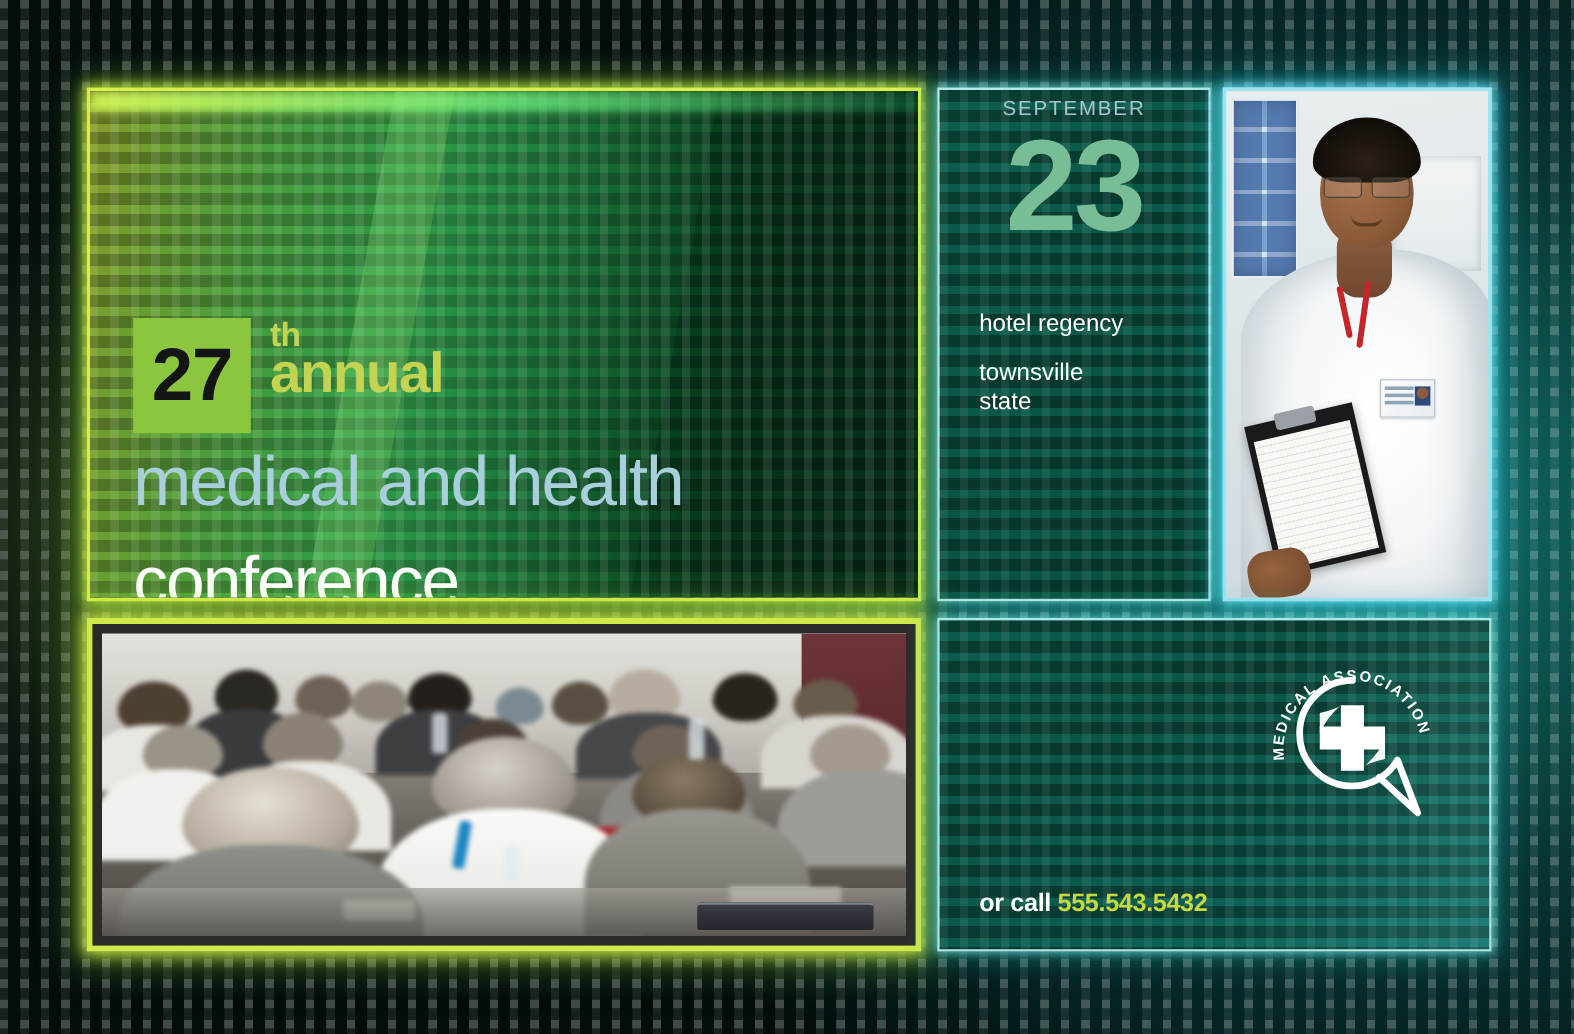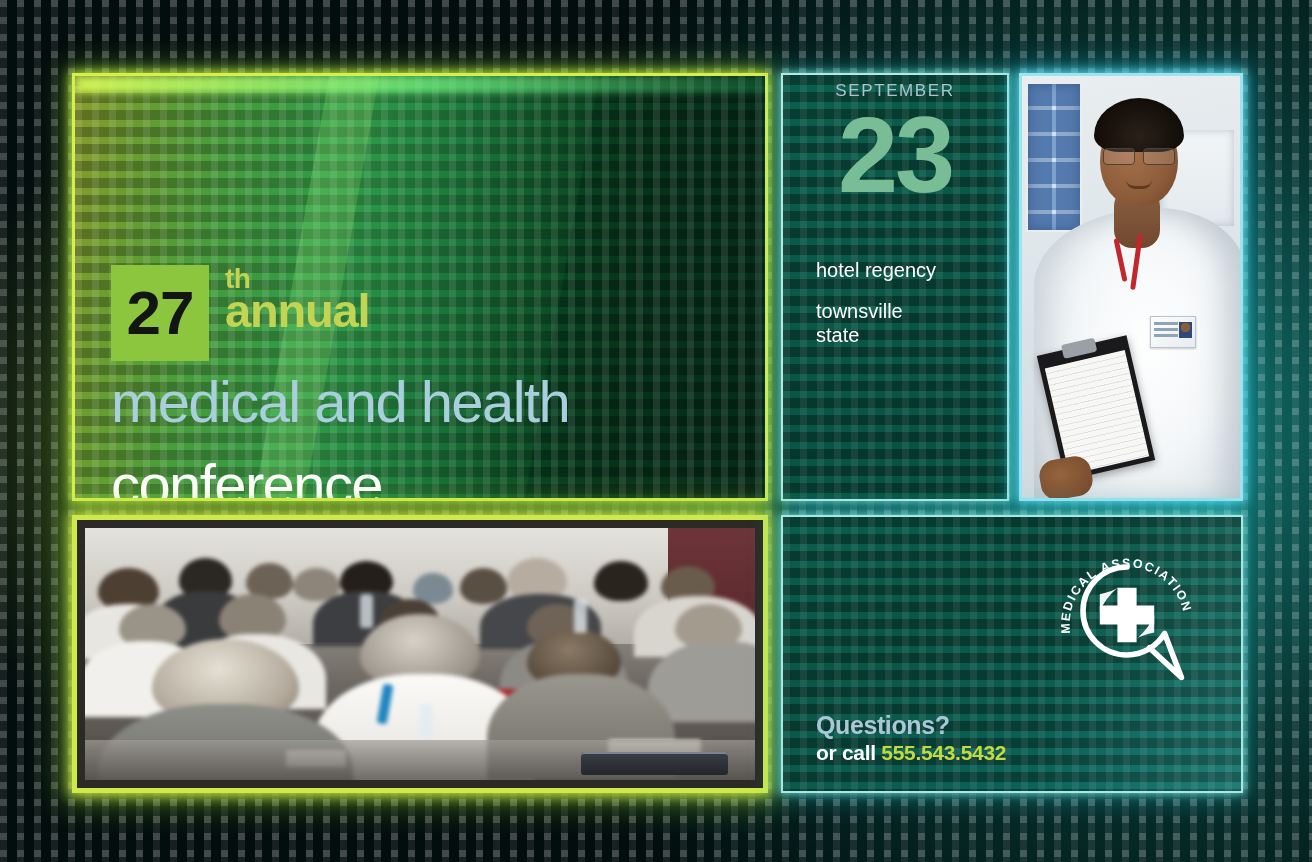--- a/index.html
+++ b/index.html
@@ -434,18 +434,17 @@
           <path d="M134,112 q-18,4 -22,8 16,-14 22,-30 z" opacity="0.95"></path>
         </g>
 
         <text font-family="'Liberation Sans', sans-serif" font-size="15.5" font-weight="700" fill="#ffffff" letter-spacing="2.2">
           <textPath href="#arcpath2" startOffset="2%">MEDICAL ASSOCIATION</textPath>
         </text>
       </svg>
     </div>
 
     <div class="contact">
-      <div class="q-title">Questions?</div>
       <div class="c-line"><span>or call </span><span class="c-accent">555.543.5432</span></div>
     </div>
   </div>
 
 </div>
 
 </body></html>

